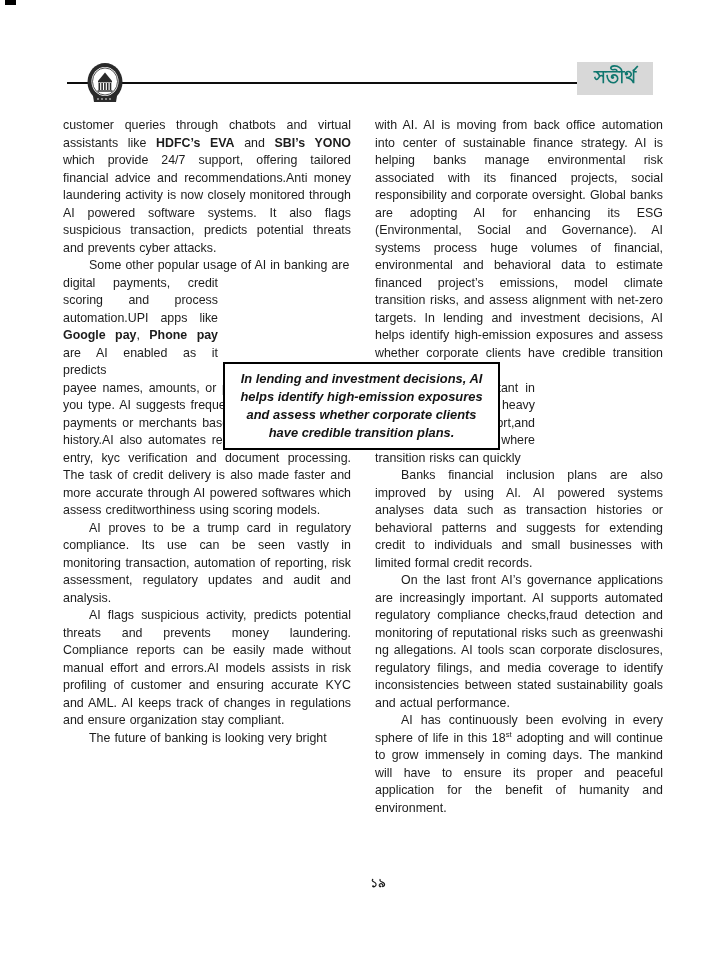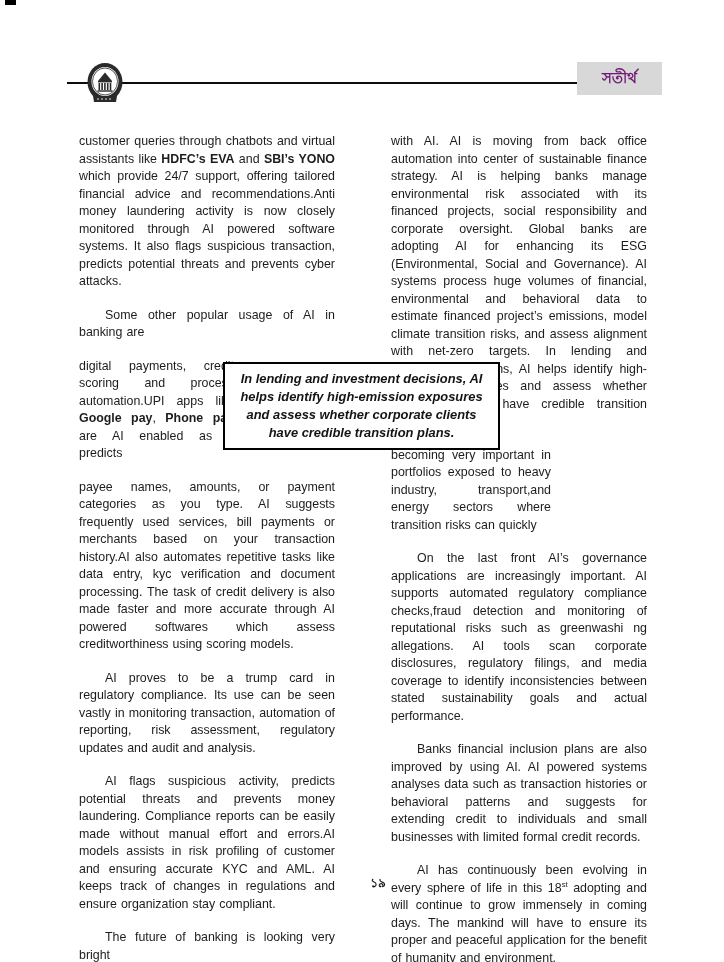--- a/index.html
+++ b/index.html
@@ -1,28 +1,28 @@
 <!DOCTYPE html>
 <html><head>
 <meta charset="utf-8">
 <style>
   html,body{margin:0;padding:0;background:#ffffff;}
   .page{position:relative;width:724px;height:962px;background:#ffffff;overflow:hidden;
         font-family:"Liberation Sans",sans-serif;color:#1c1c1c;}
   .corner-mark{position:absolute;left:5px;top:0;width:11px;height:5px;background:#000;}
   .header-rule{position:absolute;left:67px;top:82px;width:511px;height:2px;background:#0d0d0d;}
   .logo-wrap{position:absolute;left:86px;top:62px;width:38px;height:44px;}
-  .masthead{position:absolute;left:577px;top:62px;width:85px;height:33px;background:#d8d8d8;
+  .masthead{position:absolute;left:577px;top:62px;width:76px;height:33px;background:#d8d8d8;
             display:flex;align-items:center;justify-content:center;
-            font-weight:bold;font-size:15px;color:#701a75;}
+            font-weight:bold;font-size:18px;color:#0f766e;}
   .col{position:absolute;top:117px;width:288px;font-size:12.4px;line-height:17.5px;
        text-align:justify;word-spacing:0.6px;}
   .col-left{left:63px;}
   .col-right{left:375px;}
-  .col p{margin:16px;}
+  .col p{margin:0;}
   .ind{text-indent:26px;}
   .narrow-left{width:155px;}
   .narrow-right{width:160px;margin-left:128px;}
   .quote-box{position:absolute;left:223px;top:362px;width:277px;height:88px;box-sizing:border-box;
              border:2px solid #000;background:#ffffff;z-index:3;
              display:flex;align-items:center;justify-content:center;padding:2px 9px;}
   .quote-text{font-weight:bold;font-style:italic;font-size:12.9px;line-height:18px;
               text-align:center;color:#141414;}
   .page-num{position:absolute;left:16px;top:874px;width:724px;text-align:center;
             font-size:12px;font-weight:bold;color:#141414;}
@@ -64,22 +64,22 @@
     <p class="narrow-left"><span>digital payments, credit scoring and process automation.UPI apps like </span><span style="font-weight: 700;">Google pay</span><span>, </span><span style="font-weight: 700;">Phone pay</span><span> are AI enabled as it predicts</span></p>
     <p>payee names, amounts, or payment categories as you type. AI suggests frequently used services, bill payments or merchants based on your transaction history.AI also automates repetitive tasks like data entry, kyc verification and document processing. The task of credit delivery is also made faster and more accurate through AI powered softwares which assess creditworthiness using scoring models.</p>
     <p class="ind">AI proves to be a trump card in regulatory compliance. Its use can be seen vastly  in monitoring transaction, automation of reporting, risk assessment, regulatory updates and audit and analysis.</p>
     <p class="ind">AI flags suspicious activity, predicts potential threats and prevents money laundering. Compliance reports can be easily made without manual effort and errors.AI models assists in risk profiling of customer and ensuring accurate KYC and AML. AI keeps track of changes in regulations and ensure organization stay compliant.</p>
     <p class="ind">The future of banking is looking very bright</p>
   </div>
 
   <div class="col col-right">
     <p>with AI. AI is moving from back office automation into center of sustainable finance strategy. AI is helping banks manage environmental risk associated with its financed projects, social responsibility and corporate oversight. Global banks are adopting AI for enhancing its ESG (Environmental, Social and Governance). AI systems process huge volumes of financial, environmental and behavioral data to estimate financed project’s emissions, model climate transition risks, and assess alignment with net-zero targets. In lending and investment decisions, AI helps identify high-emission exposures and assess whether corporate clients have credible transition plans. AI tools are</p>
     <p class="narrow-right">becoming very important in portfolios exposed to heavy industry, transport,and energy sectors where transition risks can quickly</p>
+    <p class="ind">Banks financial inclusion plans are also improved by using AI. AI powered systems analyses data such as transaction histories or behavioral patterns and suggests for extending credit to individuals and small businesses with limited formal credit records.</p>
     <p class="ind">On the last front AI’s governance applications are increasingly important. AI supports automated regulatory compliance checks,fraud detection and monitoring of reputational risks such as greenwashi ng allegations. AI tools scan corporate disclosures, regulatory filings, and media coverage to identify inconsistencies between stated sustainability goals and actual performance.</p>
-    <p class="ind">Banks financial inclusion plans are also improved by using AI. AI powered systems analyses data such as transaction histories or behavioral patterns and suggests for extending credit to individuals and small businesses with limited formal credit records.</p>
     <p class="ind"><span>AI has continuously been evolving in every sphere of life in this 18</span><sup>st</sup><span> adopting and  will continue to grow immensely in coming days. The mankind will have to ensure its proper and peaceful application for the benefit of humanity and environment.</span></p>
   </div>
 
   <div class="quote-box">
     <div class="quote-text">In lending and investment decisions, AI helps identify high-emission exposures and assess whether corporate clients have credible transition plans.</div>
   </div>
 
   <div class="page-num">১৯</div>
 
 </div>

